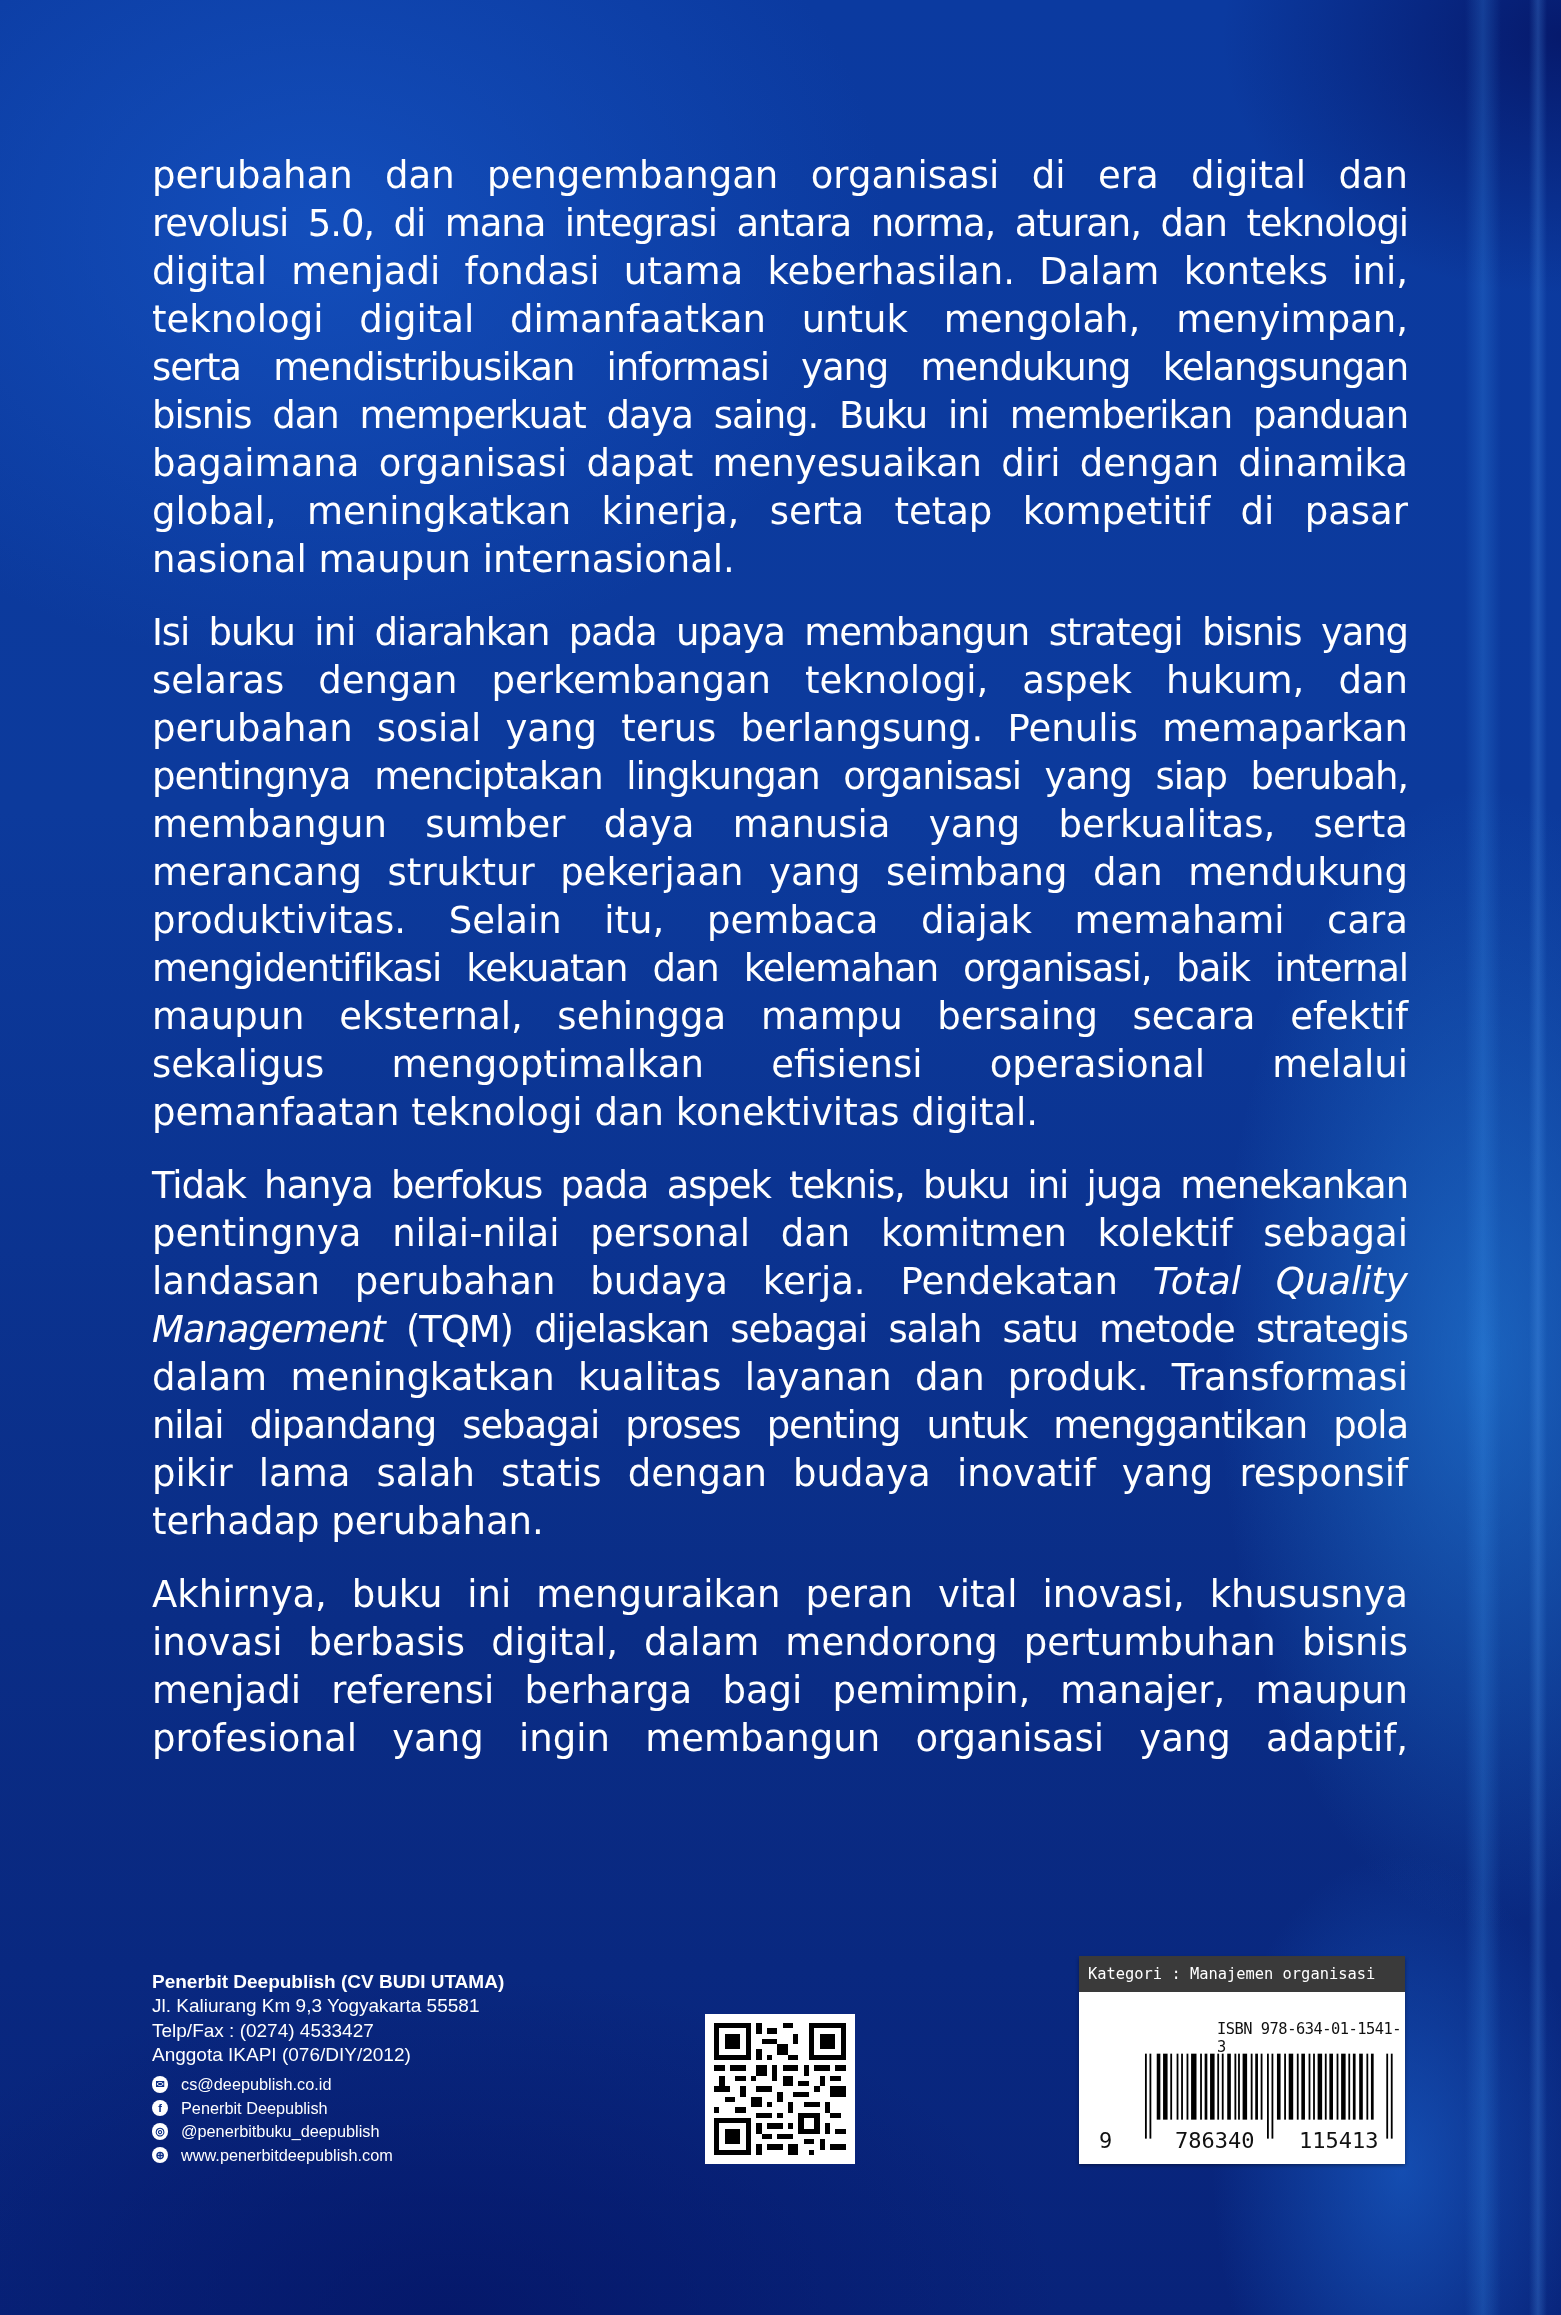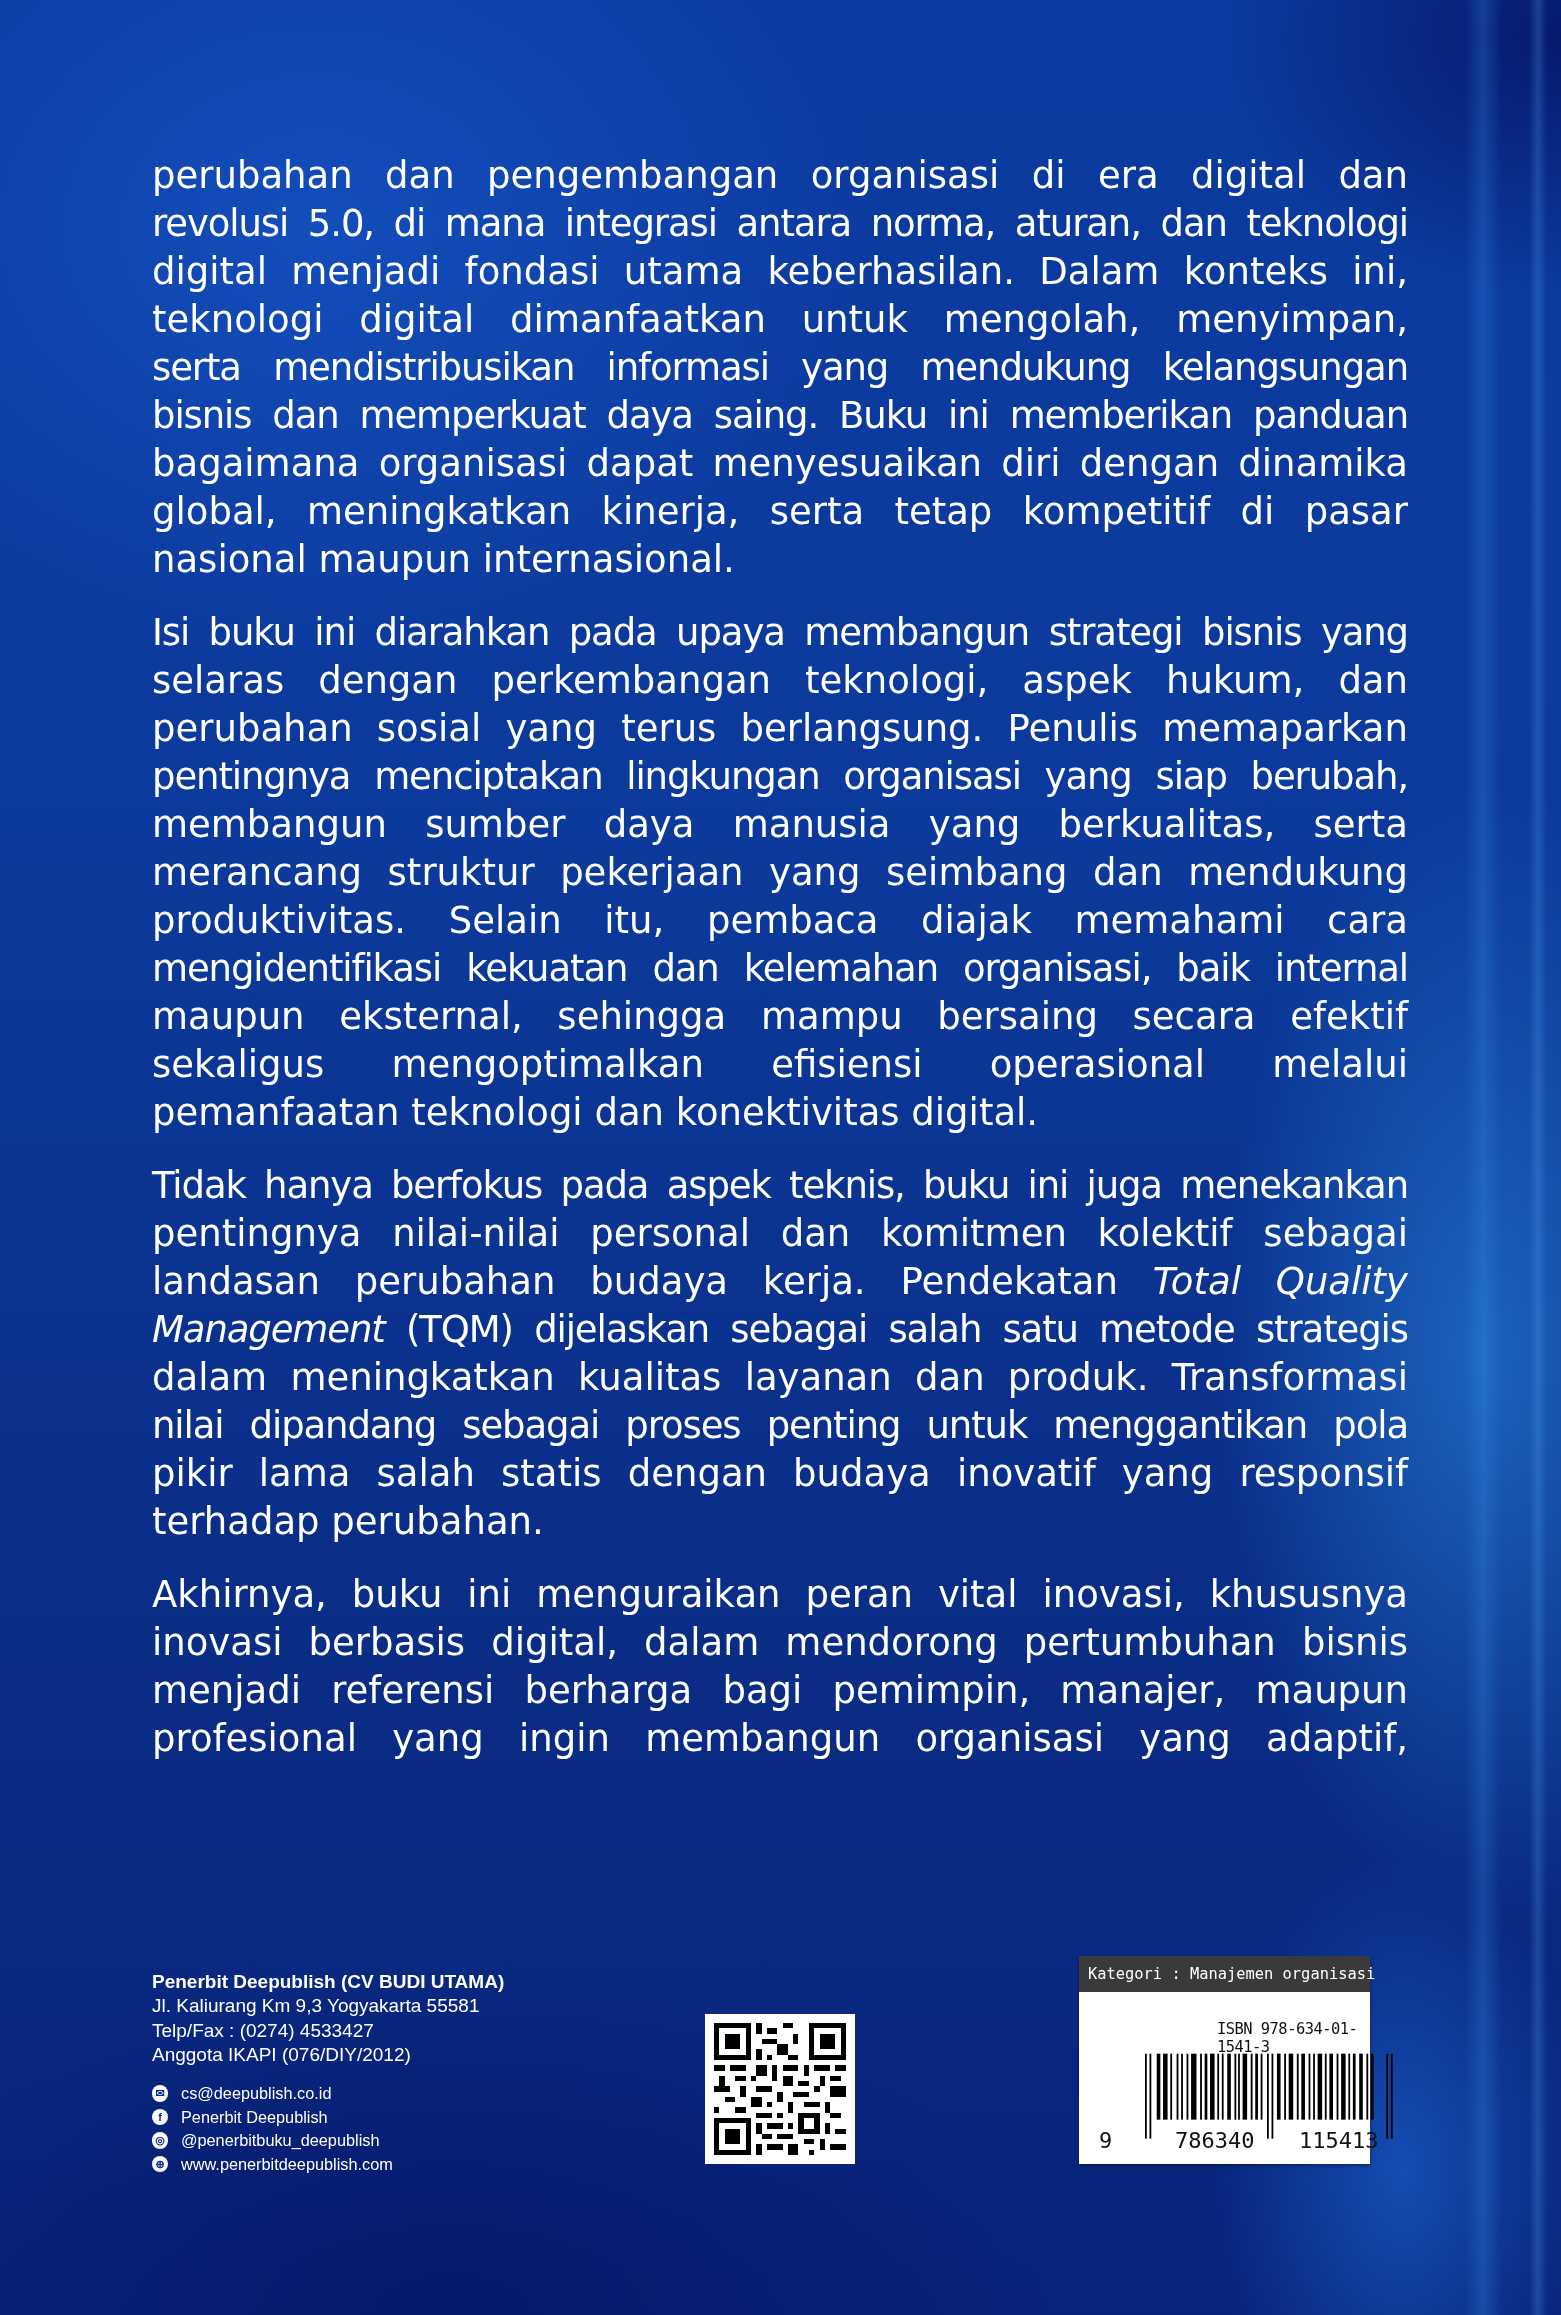--- a/index.html
+++ b/index.html
@@ -56,21 +56,21 @@
     font-size: 11px; font-weight: bold; margin-right: 12.7px; flex: none;
   }
 
   .qr {
     position: absolute; left: 705px; top: 2014px; width: 150px; height: 150px;
     background: #ffffff;
   }
   .qr svg { position: absolute; left: 9px; top: 9px; }
 
   .barcode-box {
-    position: absolute; left: 1079px; top: 1956px; width: 291px; height: 208px;
+    position: absolute; left: 1079px; top: 1956px; width: 326px; height: 208px;
     background: #ffffff; box-shadow: 0 1.8px 3.6px rgba(0,0,0,0.4);
     font-family: "DejaVu Sans Mono", monospace;
   }
   .barcode-box .cat {
     height: 36px; background: #3a3a3a; color: #ffffff;
     font-size: 15.4px; line-height: 36px; padding-left: 9px; white-space: nowrap;
   }
   .barcode-box .isbn {
     position: absolute; left: 90px; top: 64px; font-size: 15.4px; color: #111;
     letter-spacing: -0.5px;
@@ -133,21 +133,21 @@
     <span class="line">inovasi berbasis digital, dalam mendorong pertumbuhan bisnis</span>
     <span class="line">menjadi referensi berharga bagi pemimpin, manajer, maupun</span>
     <span class="line">profesional yang ingin membangun organisasi yang adaptif,</span>
   </div>
 </div>
 
 <div class="publisher">
   <div class="name">Penerbit Deepublish (CV BUDI UTAMA)</div>
   <div>Jl. Kaliurang Km 9,3 Yogyakarta 55581</div>
   <div>Telp/Fax : (0274) 4533427</div>
-  <div style="margin-bottom:14px">Anggota IKAPI (076/DIY/2012)</div>
+  <div style="margin-bottom:5px">Anggota IKAPI (076/DIY/2012)</div>
 
   <div class="contact">
     <span class="ic">✉</span>
     <span>cs@deepublish.co.id</span>
   </div>
   <div class="contact">
     <span class="ic">f</span>
     <span>Penerbit Deepublish</span>
   </div>
   <div class="contact">

